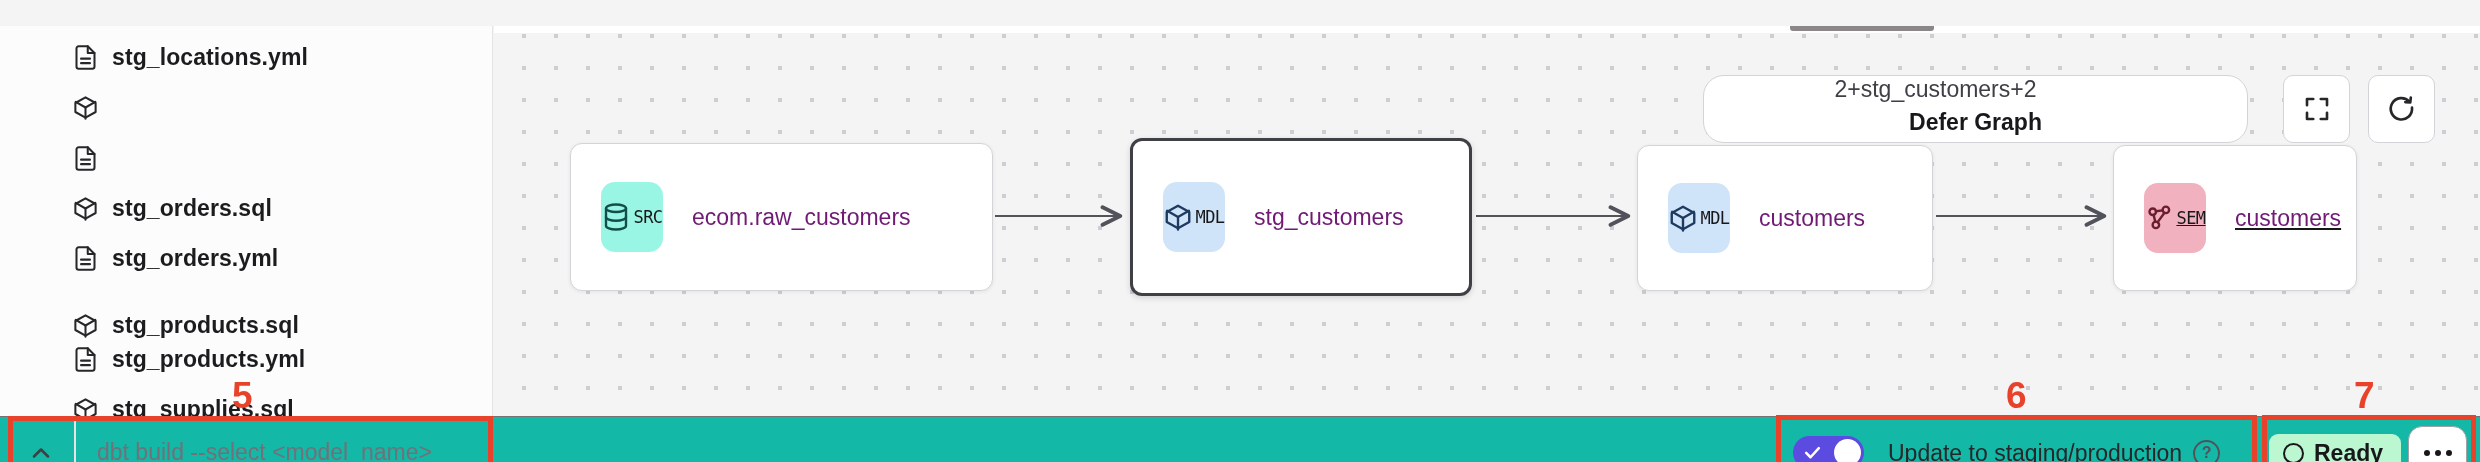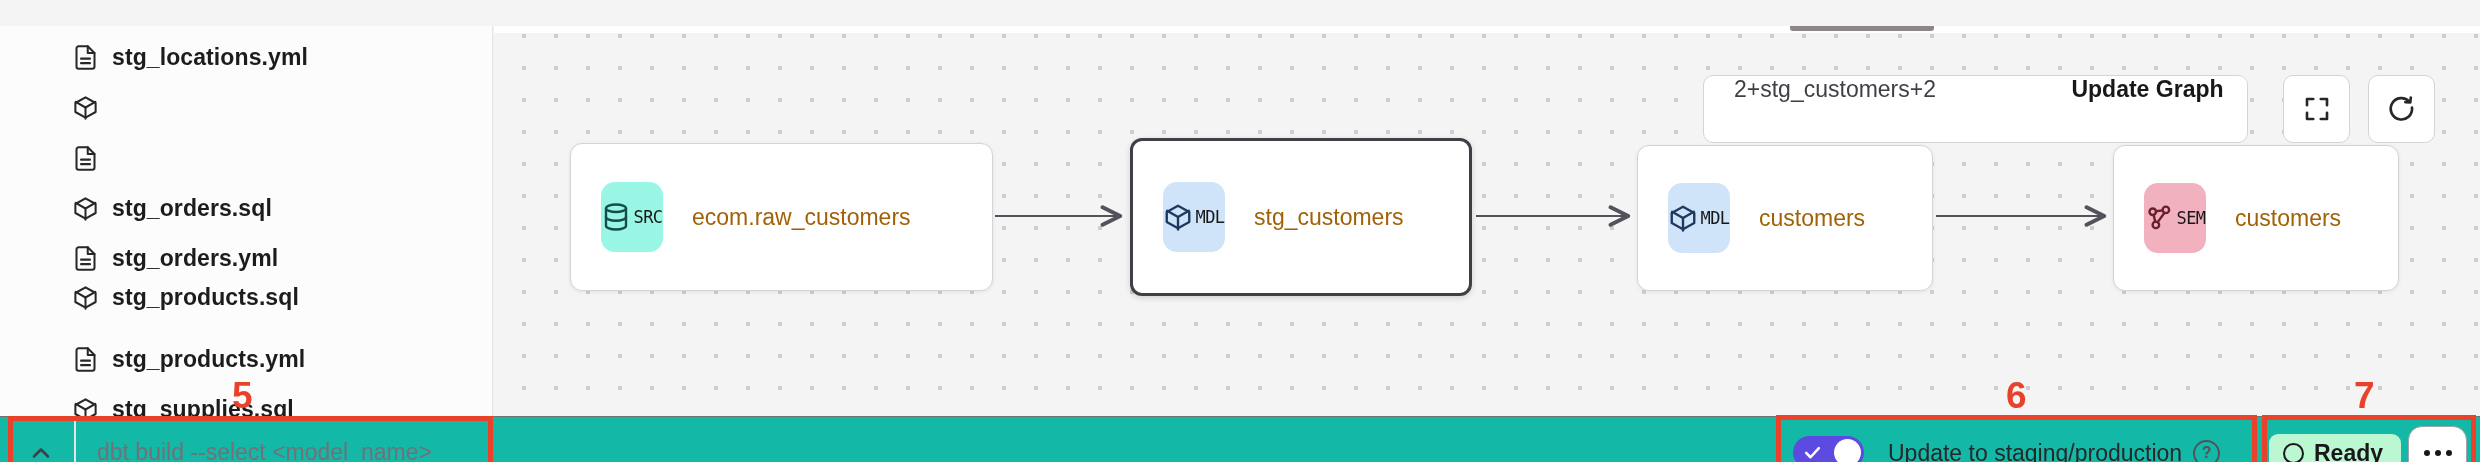--- a/index.html
+++ b/index.html
@@ -46,41 +46,41 @@
   .node {
     position:absolute; background:#FFFFFF; border:1.5px solid #D4D4D8;
     border-radius:12px; box-shadow:0 1px 4px rgba(0,0,0,.07);
     display:flex; align-items:center; padding-left:30px; gap:29px;
     z-index:4; cursor:pointer;
   }
   .node.selected { border:3px solid #3F3F46; box-shadow:0 2px 6px rgba(0,0,0,.14); }
   .node-1 { left:570px;  top:117px; width:423px; height:148px; }
   .node-2 { left:1130px; top:112px; width:342px; height:158px; }
   .node-3 { left:1637px; top:119px; width:296px; height:146px; }
-  .node-4 { left:2113px; top:119px; width:286px; height:146px; }
+  .node-4 { left:2113px; top:119px; width:244px; height:146px;text-decoration:underline; }
   .badge {
     width:62px; height:70px; border-radius:14px; flex:0 0 62px;
     display:flex; flex-direction:row; align-items:center; justify-content:center;
     gap:2px; color:#18181B;
   }
   .badge svg { width:30px; height:30px; }
   .badge .btxt {
     font-family:"DejaVu Sans Mono", monospace; font-size:17px; font-weight:500;
     letter-spacing:-0.5px; line-height:1;
   }
   .badge-src { background:#99F6E4; }
   .badge-mdl { background:#CFE4F9; }
   .badge-sem { background:#F2B1BE; }
-  .nlabel { font-size:23px; font-weight:500; color:#a16207; white-space:nowrap; }
+  .nlabel { font-size:23px; font-weight:500; color:#701a75; white-space:nowrap; }
 
   
   .graph-ctl {
     position:absolute; left:1703px; top:49px; width:545px; height:68px;
-    background:#FFFFFF; border:1.5px solid #D4D4D8; border-radius:10px;
-    display:flex; align-items:flex-start; z-index:5; overflow:hidden;
+    background:#FFFFFF; border:1.5px solid #D4D4D8; border-radius:21px;
+    display:flex; align-items:center; z-index:5; overflow:hidden;flex-direction:column;
   }
   .selector-input {
     width:342px; border:none; outline:none; background:transparent;
     padding-left:30px; font-family:"Liberation Sans", sans-serif;
     font-size:23px; color:#3F3F46;
   }
   .ctl-divider { width:2px; background:#D4D4D8; }
   .update-btn {
     flex:1; display:flex; align-items:center; justify-content:center;
     font-size:23px; font-weight:600; color:#18181B; background:#FFFFFF;
@@ -208,21 +208,21 @@
       <span class="fname">stg_orders.yml</span>
     </div>
     <div class="file-row" style="top:165px">
       <svg class="ficon" viewBox="0 0 24 24" fill="none" stroke="currentColor" stroke-width="1.8" stroke-linecap="round" stroke-linejoin="round">
           <path d="M21 16V8l-9-5-9 5v8l9 5 9-5z"></path>
           <polyline points="3.3 7 12 12 20.7 7"></polyline>
           <line x1="12" y1="22" x2="12" y2="12"></line>
         </svg>
       <span class="fname">stg_orders.sql</span>
     </div>
-    <div class="file-row" style="top:254px">
+    <div class="file-row" style="top:282px">
       <svg class="ficon" viewBox="0 0 24 24" fill="none" stroke="currentColor" stroke-width="1.8" stroke-linecap="round" stroke-linejoin="round">
           <path d="M21 16V8l-9-5-9 5v8l9 5 9-5z"></path>
           <polyline points="3.3 7 12 12 20.7 7"></polyline>
           <line x1="12" y1="22" x2="12" y2="12"></line>
         </svg>
       <span class="fname">stg_products.sql</span>
     </div>
     <div class="file-row" style="top:366px">
       <svg class="ficon" viewBox="0 0 24 24" fill="none" stroke="currentColor" stroke-width="1.8" stroke-linecap="round" stroke-linejoin="round">
           <path d="M21 16V8l-9-5-9 5v8l9 5 9-5z"></path>
@@ -300,21 +300,21 @@
           <line x1="16.4" y1="7.8" x2="10.8" y2="15.5"></line>
         </svg>
       <span class="btxt">SEM</span>
     </div>
     <span class="nlabel">customers</span>
   </div>
 
   <div class="graph-ctl">
     <input class="selector-input" type="text" value="2+stg_customers+2" style="">
     <div class="ctl-divider"></div>
-    <button class="update-btn">Update Graph</button>
+    <button class="update-btn">Defer Graph</button>
   </div>
   <button class="icon-btn btn-fullscreen">
     <svg width="30" height="30" viewBox="0 0 24 24" fill="none" stroke="currentColor" stroke-width="2.1" stroke-linecap="round" stroke-linejoin="round">
         <path d="M4 9V4h5"></path>
         <path d="M15 4h5v5"></path>
         <path d="M20 15v5h-5"></path>
         <path d="M9 20H4v-5"></path>
       </svg>
   </button>
   <button class="icon-btn btn-refresh">

